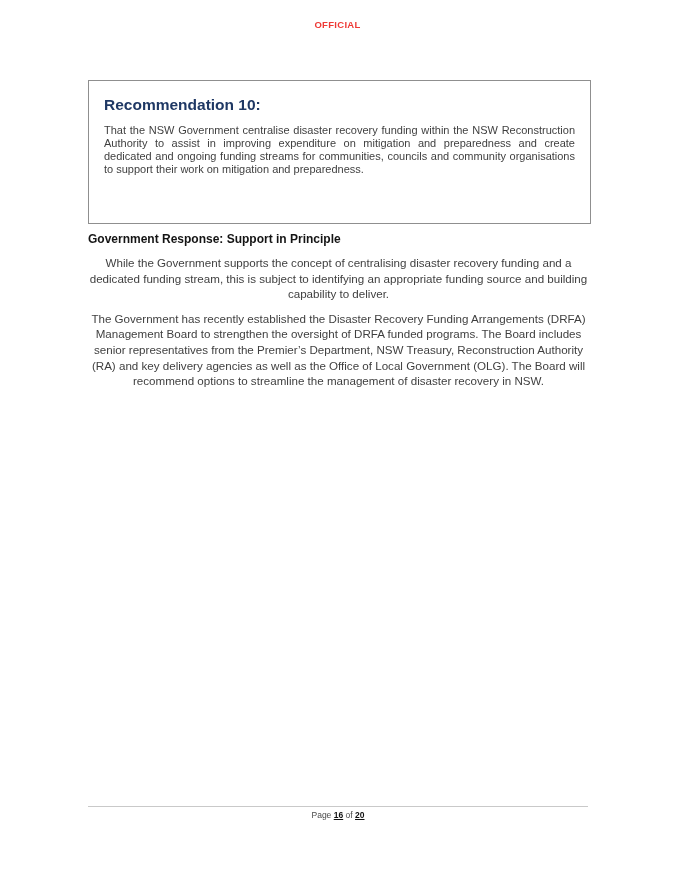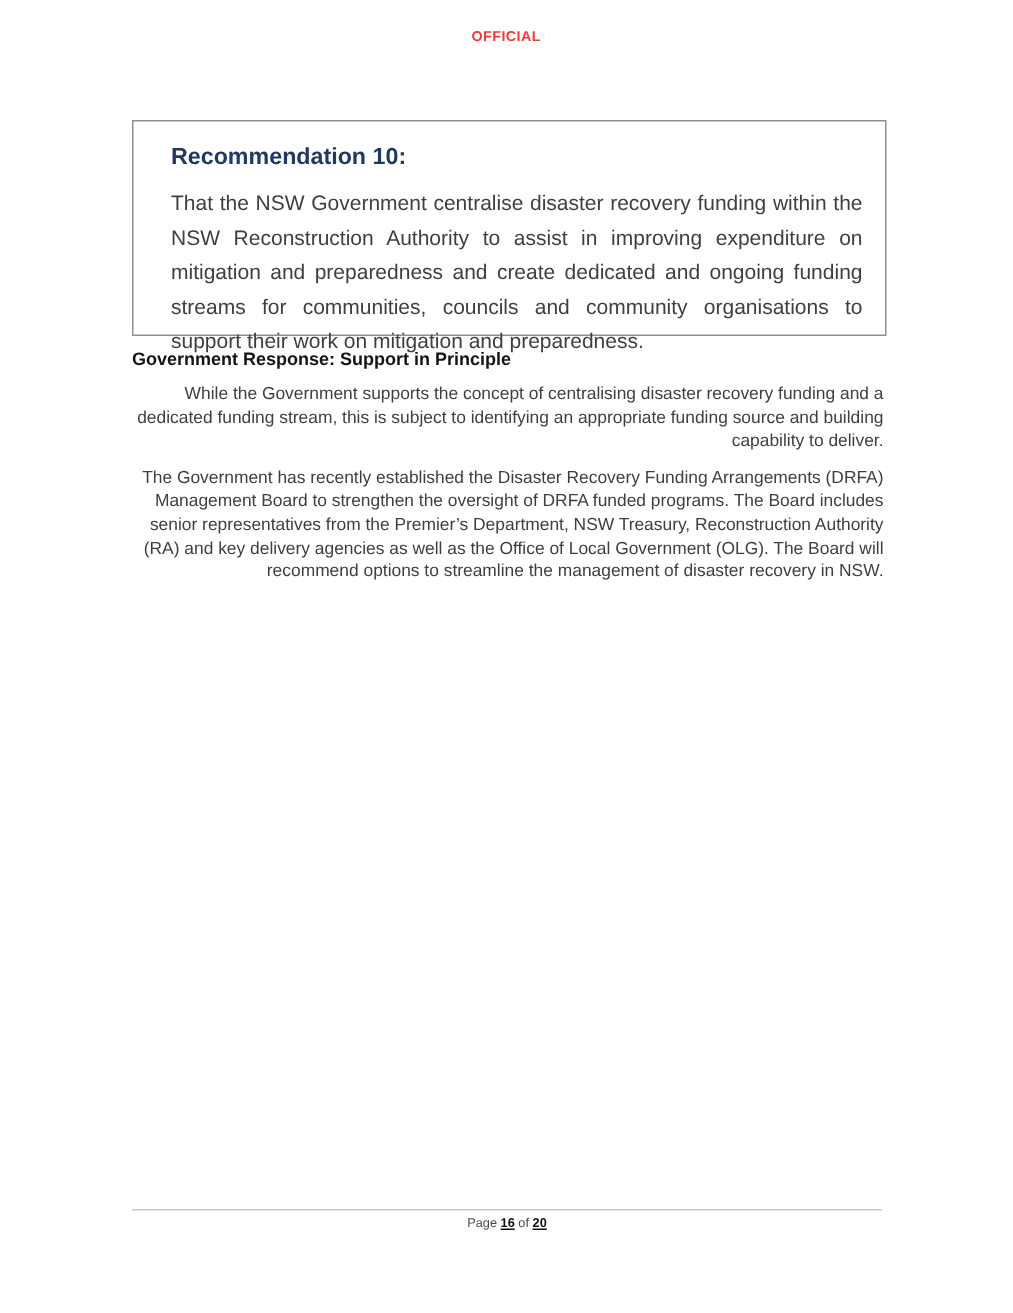--- a/index.html
+++ b/index.html
@@ -27,54 +27,54 @@
     color: #ee3a36;
   }
   .rec-box {
     position: absolute;
     left: 88px;
     top: 80px;
     width: 503px;
     height: 144px;
     box-sizing: border-box;
     border: 1px solid #8f8f8f;
-    padding: 15px 15px 0 25px;
+    padding: 15px 15px 0 15px;
     background: #ffffff;
   }
   .rec-title {
     margin: 0 0 10px 0;
     font-size: 15.5px;
     font-weight: 700;
     color: #1f3864;
   }
   .rec-body {
     margin: 0;
-    font-size: 14px;
-    line-height: 23px;
+    font-size: 11px;
+    line-height: 13px;
     text-align: justify;
     color: #3f3f3f;
   }
   .response {
     position: absolute;
     left: 88px;
     top: 232px;
     width: 501px;
   }
   .response-heading {
     margin: 0 0 9px 0;
     font-size: 12px;
     font-weight: 700;
     color: #141414;
   }
   .response p.para {
     margin: 0 0 9px 0;
     font-size: 11.6px;
     line-height: 15.6px;
     color: #3f3f3f;
-    text-align: right;
+    text-align: center;
   }
   .action-heading {
     margin: 3px 0 9px 0;
     font-size: 12px;
     font-weight: 700;
     color: #141414;
   }
   .footer {
     position: absolute;
     left: 88px;

